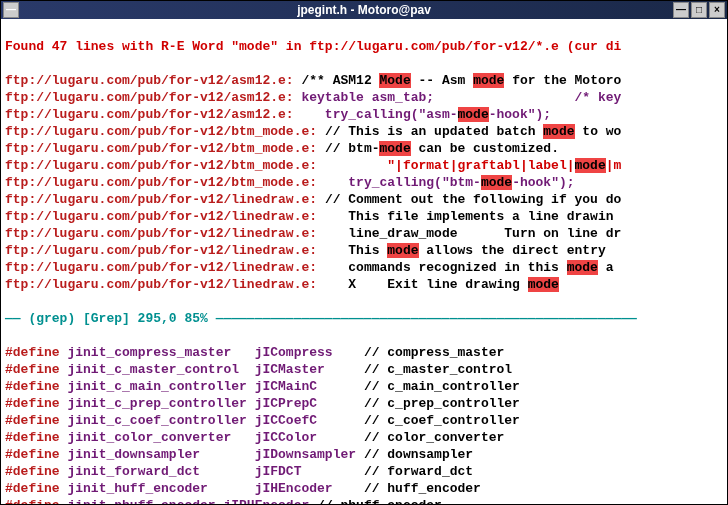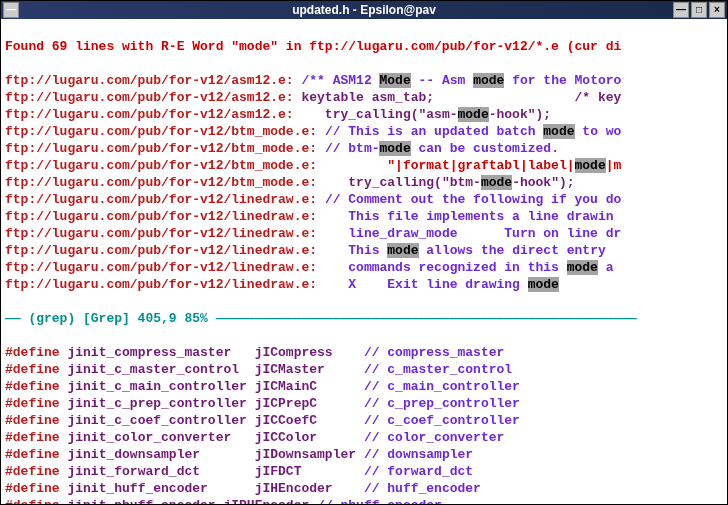--- a/index.html
+++ b/index.html
@@ -4,40 +4,40 @@
 <style>
 html,body{margin:0;padding:0;width:728px;height:505px;overflow:hidden}
 body{background:#b4b4b4;font-family:sans-serif}
 .win{position:relative;width:728px;height:505px;background:#fff;border:1px solid #000;box-sizing:border-box;display:flex;flex-direction:column}
 .titlebar{height:18px;background:linear-gradient(to right,#2a3a6a,#1a2848);display:flex;align-items:center;justify-content:center;position:relative;color:#fff;font:bold 12px sans-serif}
 .tb-left{position:absolute;left:2px;top:1px;width:14px;height:14px;border:1px solid #888;background:#ccc;display:flex;align-items:center;justify-content:center;font-size:10px;line-height:1}
 .tb-right{position:absolute;right:2px;top:1px;display:flex;gap:2px}
 .tb-btn{width:14px;height:14px;border:1px solid #888;background:#ccc;display:flex;align-items:center;justify-content:center;font-size:10px;line-height:1;color:#000}
 .term{flex:1;background:#fff;font:bold 13px/17px "Courier New",monospace;white-space:pre;padding:2px 4px;overflow:hidden}
 .red{color:#d00000}
-.grn{color:#6d28d9}
+.grn{color:#000000}
 .blu{color:#b91c1c}
 .cyn{color:#009090}
 .blk{color:#701a75}
-.hl{background:#a3a3a3;color:#000}
+.hl{background:#ef4444;color:#000}
 </style>
 </head>
 <body>
 
 <div class="win">
   <div class="titlebar">
     <div class="tb-left">—</div>
-    <span>updated.h - Epsilon@pav</span>
+    <span>jpegint.h - Motoro@pav</span>
     <div class="tb-right">
       <div class="tb-btn">—</div>
       <div class="tb-btn">□</div>
       <div class="tb-btn">×</div>
     </div>
   </div>
 
   <div class="term">
-<div class="red">Found 69 lines with R-E Word "mode" in ftp://lugaru.com/pub/for-v12/*.e (cur di</div>
+<div class="red">Found 47 lines with R-E Word "mode" in ftp://lugaru.com/pub/for-v12/*.e (cur di</div>
 <div id="grep-lines"><div><span class="blu">ftp://lugaru.com/pub/for-v12/asm12.e:</span> <span class="grn">/** ASM12 </span><span class="hl">Mode</span><span class="grn"> -- Asm </span><span class="hl">mode</span><span class="grn"> for the Motoro</span></div><div><span class="blu">ftp://lugaru.com/pub/for-v12/asm12.e:</span> <span class="blk">keytable asm_tab;                  /* key</span></div><div><span class="blu">ftp://lugaru.com/pub/for-v12/asm12.e:</span> <span class="blk">   try_calling("asm-</span><span class="hl">mode</span><span class="blk">-hook");</span></div><div><span class="blu">ftp://lugaru.com/pub/for-v12/btm_mode.e:</span> <span class="grn">// This is an updated batch </span><span class="hl">mode</span><span class="grn"> to wo</span></div><div><span class="blu">ftp://lugaru.com/pub/for-v12/btm_mode.e:</span> <span class="grn">// btm-</span><span class="hl">mode</span><span class="grn"> can be customized.</span></div><div><span class="blu">ftp://lugaru.com/pub/for-v12/btm_mode.e:</span> <span class="red">        "|format|graftabl|label|</span><span class="hl">mode</span><span class="red">|m</span></div><div><span class="blu">ftp://lugaru.com/pub/for-v12/btm_mode.e:</span> <span class="blk">   try_calling("btm-</span><span class="hl">mode</span><span class="blk">-hook");</span></div><div><span class="blu">ftp://lugaru.com/pub/for-v12/linedraw.e:</span> <span class="grn">// Comment out the following if you do</span></div><div><span class="blu">ftp://lugaru.com/pub/for-v12/linedraw.e:</span> <span class="grn">   This file implements a line drawin</span></div><div><span class="blu">ftp://lugaru.com/pub/for-v12/linedraw.e:</span> <span class="grn">   line_draw_mode      Turn on line dr</span></div><div><span class="blu">ftp://lugaru.com/pub/for-v12/linedraw.e:</span> <span class="grn">   This </span><span class="hl">mode</span><span class="grn"> allows the direct entry</span></div><div><span class="blu">ftp://lugaru.com/pub/for-v12/linedraw.e:</span> <span class="grn">   commands recognized in this </span><span class="hl">mode</span><span class="grn"> a</span></div><div><span class="blu">ftp://lugaru.com/pub/for-v12/linedraw.e:</span> <span class="grn">   X    Exit line drawing </span><span class="hl">mode</span><span class="grn"></span></div></div>
-<div class="cyn">—— (grep) [Grep] 405,9 85% ——————————————————————————————————————————————————————</div>
+<div class="cyn">—— (grep) [Grep] 295,0 85% ——————————————————————————————————————————————————————</div>
 <div id="def-lines"><div><span class="blu">#define </span><span class="blk">jinit_compress_master   </span><span class="blk">jICompress    </span><span class="grn">// compress_master</span></div><div><span class="blu">#define </span><span class="blk">jinit_c_master_control  </span><span class="blk">jICMaster     </span><span class="grn">// c_master_control</span></div><div><span class="blu">#define </span><span class="blk">jinit_c_main_controller </span><span class="blk">jICMainC      </span><span class="grn">// c_main_controller</span></div><div><span class="blu">#define </span><span class="blk">jinit_c_prep_controller </span><span class="blk">jICPrepC      </span><span class="grn">// c_prep_controller</span></div><div><span class="blu">#define </span><span class="blk">jinit_c_coef_controller </span><span class="blk">jICCoefC      </span><span class="grn">// c_coef_controller</span></div><div><span class="blu">#define </span><span class="blk">jinit_color_converter   </span><span class="blk">jICColor      </span><span class="grn">// color_converter</span></div><div><span class="blu">#define </span><span class="blk">jinit_downsampler       </span><span class="blk">jIDownsampler </span><span class="grn">// downsampler</span></div><div><span class="blu">#define </span><span class="blk">jinit_forward_dct       </span><span class="blk">jIFDCT        </span><span class="grn">// forward_dct</span></div><div><span class="blu">#define </span><span class="blk">jinit_huff_encoder      </span><span class="blk">jIHEncoder    </span><span class="grn">// huff_encoder</span></div><div><span class="blu">#define </span><span class="blk">jinit_phuff_encoder </span><span class="blk">jIPHEncoder </span><span class="grn">// phuff_encoder</span></div></div>
 
   </div>
 </div>
 
 </body></html>

